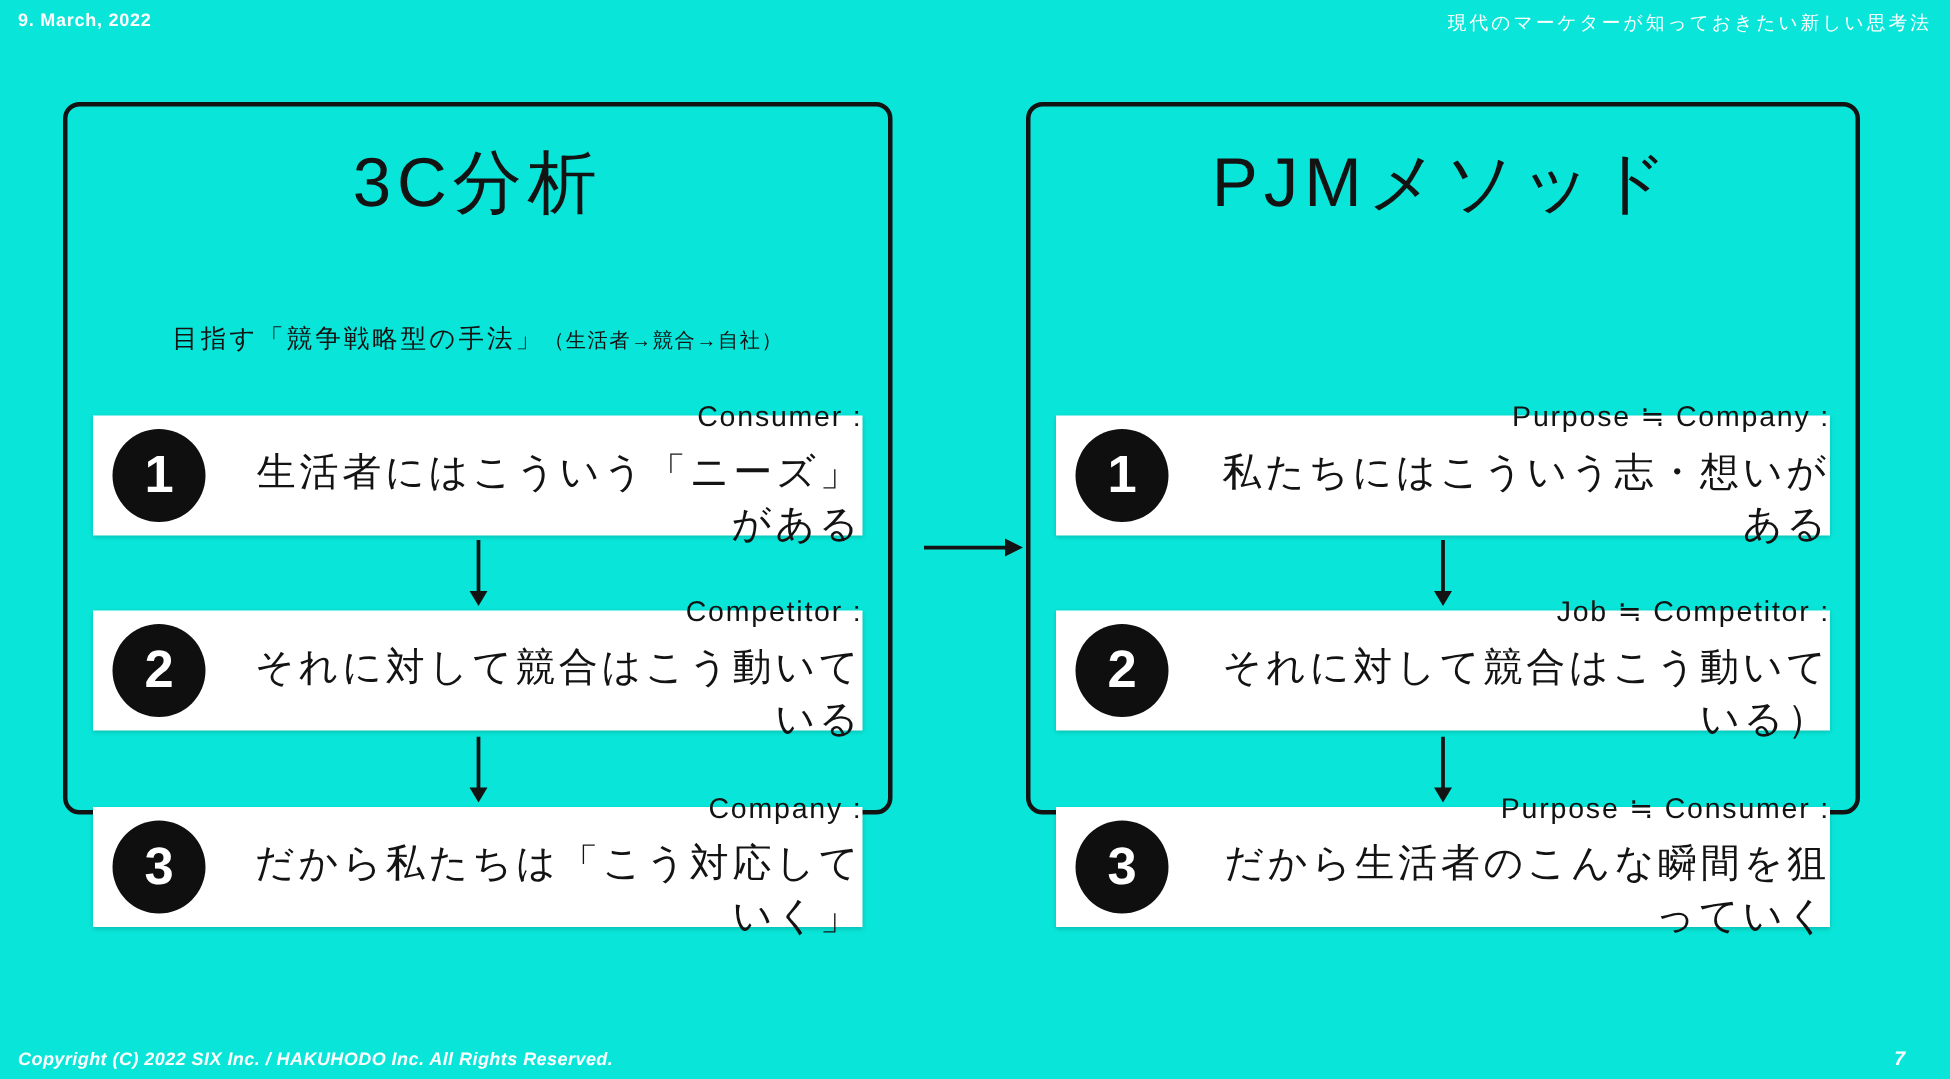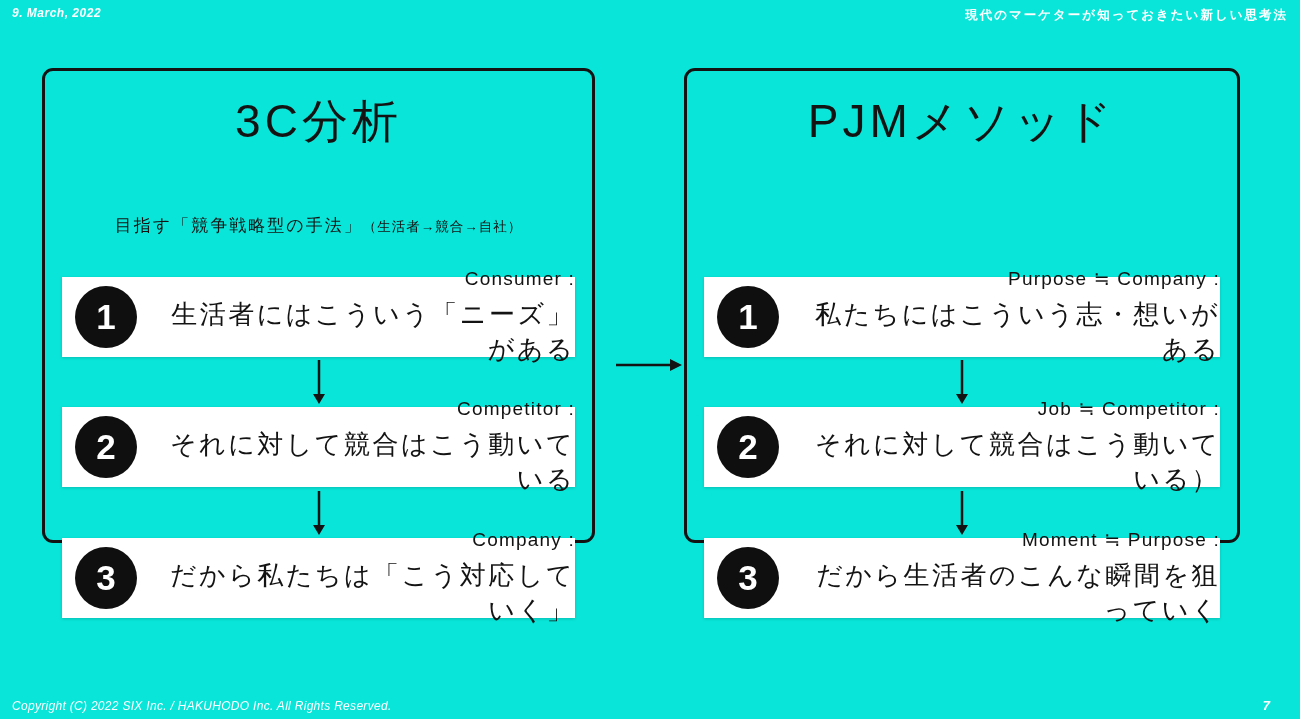--- a/index.html
+++ b/index.html
@@ -8,30 +8,30 @@
     position:relative;
     background:#09e6d9;
     font-family:"Liberation Sans","DejaVu Sans",sans-serif;
     color:#131313;
     overflow:hidden;
   }
 
   
   .hdr-date {
     position:absolute; top:6px; left:12px;
-    color:#ffffff; font-style:italic; font-weight:bold; font-size:12px;
+    color:#ffffff; font-weight:bold; font-size:12px;
     letter-spacing:0.5px;
   }
   .hdr-title {
     position:absolute; top:7px; right:12px;
-    color:#ffffff; font-weight:bold; font-size:12.5px; letter-spacing:2px;
+    color:#ffffff; font-weight:normal; font-size:12.5px; letter-spacing:2px;
   }
   .ftr-copy {
     position:absolute; bottom:6px; left:12px;
-    color:#ffffff; font-style:italic; font-weight:normal; font-size:12px;
+    color:#ffffff; font-style:italic; font-weight:bold; font-size:12px;
     letter-spacing:0.3px;
   }
   .ftr-page {
     position:absolute; bottom:6px; right:30px;
     color:#ffffff; font-style:italic; font-weight:bold; font-size:13px;
   }
 
   
   .panel {
     position:absolute; top:68px; height:475px;
@@ -160,20 +160,20 @@
   </div>
 
   <svg class="arrow-down arrow-down-2" width="14" height="44" viewBox="0 0 14 44">
     <line x1="7" y1="0" x2="7" y2="35" stroke="#131313" stroke-width="2.5"></line>
     <polygon points="1,34 13,34 7,44" fill="#131313"></polygon>
   </svg>
 
   <div class="step step-3">
     <div class="step-num">3</div>
     <div class="step-text">
-      <div class="step-label">Moment ≒ Purpose :</div>
+      <div class="step-label">Purpose ≒ Consumer :</div>
       <div class="step-desc">だから生活者のこんな瞬間を狙っていく</div>
     </div>
   </div>
 </div>
 
 <div class="ftr-copy">Copyright (C) 2022 SIX Inc. / HAKUHODO Inc. All Rights Reserved.</div>
 <div class="ftr-page">7</div>
 
 </body></html>

